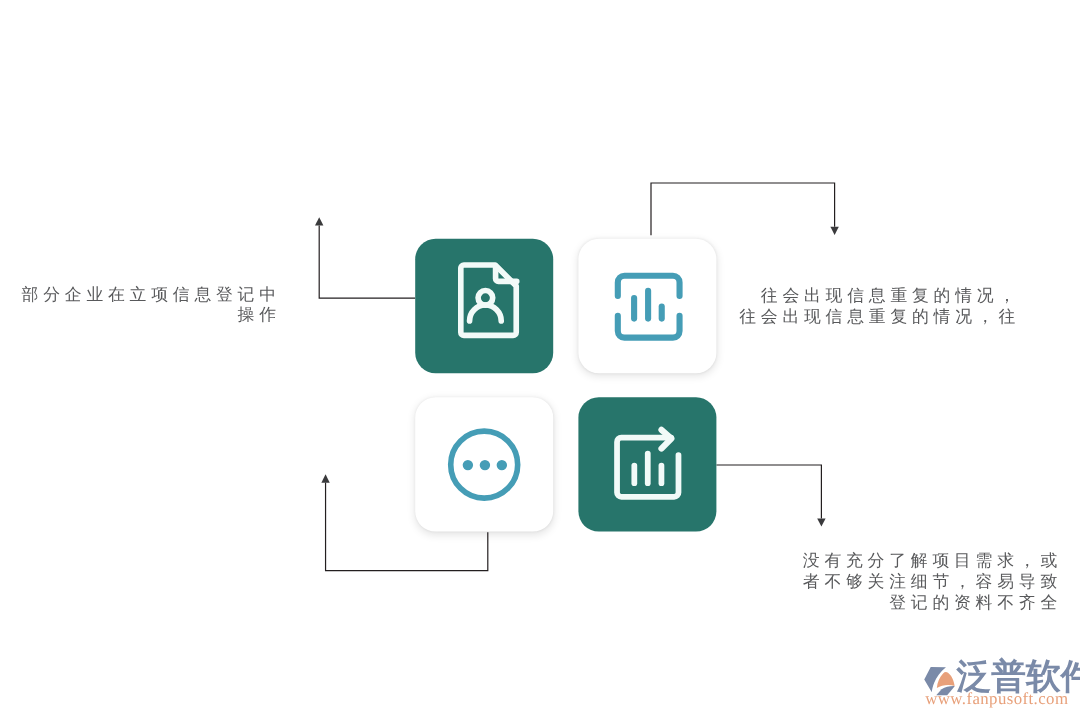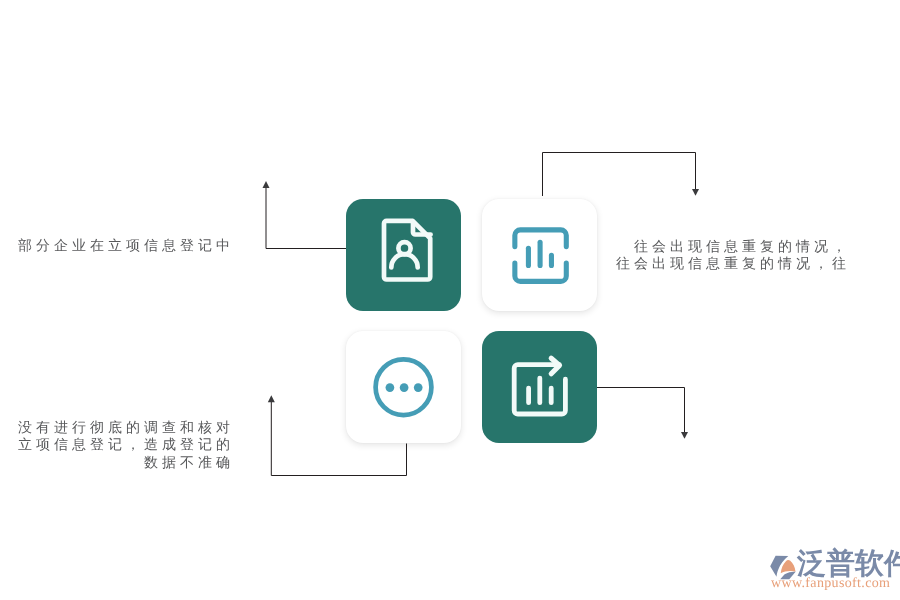--- a/index.html
+++ b/index.html
@@ -71,29 +71,30 @@
       <path d="M60.4 27.2 v31.2 a3.6 3.6 0 0 1 -3.6 3.6 h-44 a3.6 3.6 0 0 1 -3.6 -3.6 v-42.1 a3.6 3.6 0 0 1 3.6 -3.6 h41.5" stroke-linecap="round" stroke-linejoin="round"></path>
       <path d="M46.2 6.2 L54.5 13.4 L46.2 21.8" stroke-width="5.1" stroke-linecap="round" stroke-linejoin="round"></path>
       <path d="M23.6 36.1 v14.6" stroke-linecap="round"></path>
       <path d="M34.8 26.1 v24.6" stroke-linecap="round"></path>
       <path d="M46.2 36.1 v14.6" stroke-linecap="round"></path>
     </g>
   </svg>
 
   <div class="note" style="left:18px;top:237px;width:216px;">
     <div class="nline">部分企业在立项信息登记中</div>
+    <div class="nline">操作</div>
   </div>
   <div class="note" style="left:614px;top:238px;width:236px;">
     <div class="nline">往会出现信息重复的情况，</div>
     <div class="nline">往会出现信息重复的情况，往</div>
   </div>
-  <div class="note" style="left:18px;top:419px;width:216px;">
-    <div class="nline">没有进行彻底的调查和核对</div>
-    <div class="nline">立项信息登记，造成登记的</div>
-    <div class="nline">数据不准确</div>
+  <div class="note" style="left:649px;top:459px;width:236px;">
+    <div class="nline">没有充分了解项目需求，或</div>
+    <div class="nline">者不够关注细节，容易导致</div>
+    <div class="nline">登记的资料不齐全</div>
   </div>
 
   <div class="logo" style="left:768px;top:550px;width:122px;height:36px;">
     <svg style="position:absolute;left:0px;top:2px;" width="30" height="30" viewBox="0 0 30 30">
       <path d="M7.6 3.8 L20.3 4.1 C15.6 7.9 12.2 12.6 10.5 17 C9.3 19.9 8.7 22.5 8.5 24.8 L2.2 14.2 Z" fill="#7a8aa8"></path>
       <path d="M12.7 21.3 C13.1 16.6 15 12.1 17.9 9.2 C19.2 7.9 20.5 7.6 22 8.6 C25.1 11 27 15.3 27.5 19.7 C23.1 18.2 16.8 18.8 12.7 21.3 Z" fill="#e8a07a"></path>
       <path d="M27.6 19.8 L21.3 27.3 L12.2 27.3 L16.6 22.3 C19.9 20.4 23.8 19.6 27.6 19.8 Z" fill="#7a8aa8"></path>
     </svg>
     <div style="position:absolute;left:29px;top:2px;font-size:29px;font-weight:700;color:#7a8aa8;letter-spacing:0px;line-height:24px;white-space:nowrap;">泛普软件</div>
     <div style="position:absolute;left:3px;top:26px;font-family:'Liberation Serif','DejaVu Serif',serif;font-size:14px;color:#e8a07a;letter-spacing:0.35px;white-space:nowrap;">www.fanpusoft.com</div>

